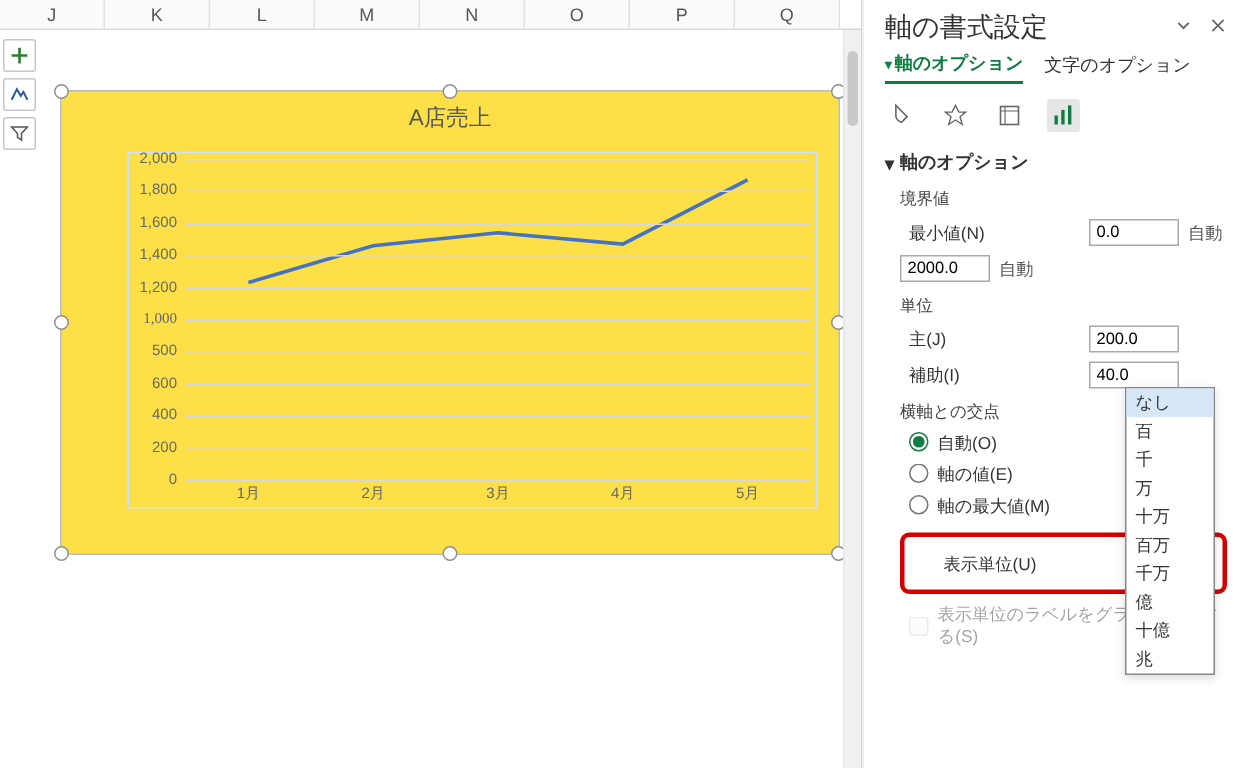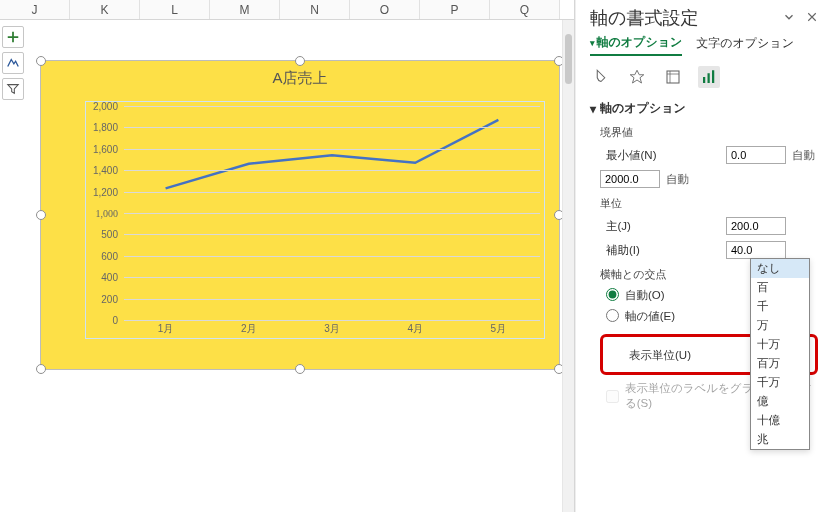--- a/index.html
+++ b/index.html
@@ -222,20 +222,24 @@
 
     <div class="sub-label">横軸との交点</div>
     <label class="radio-row">
         <input type="radio" name="cross" checked="" style=""> 
         <span>自動(O)</span>
       </label>
     <label class="radio-row">
         <input type="radio" name="cross" style=""> 
         <span>軸の値(E)</span>
       </label>
+    <label class="radio-row">
+        <input type="radio" name="cross" style=""> 
+        <span>軸の最大値(M)</span>
+      </label>
 
     <div class="display-unit-row">
       <div class="lbl">表示単位(U)</div>
       <div class="combo">
         <span>なし</span>
         <span class="cb-arrow">▾</span>
       </div>
     </div>
 
     <label class="check-row">

